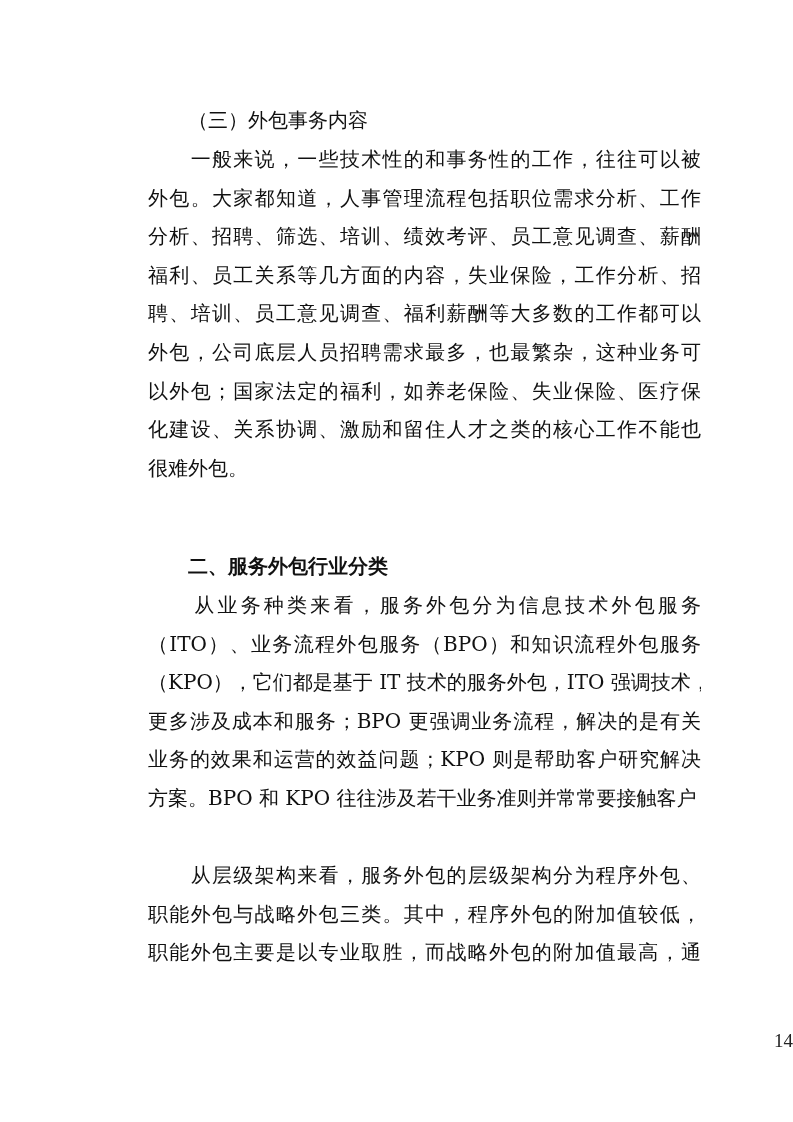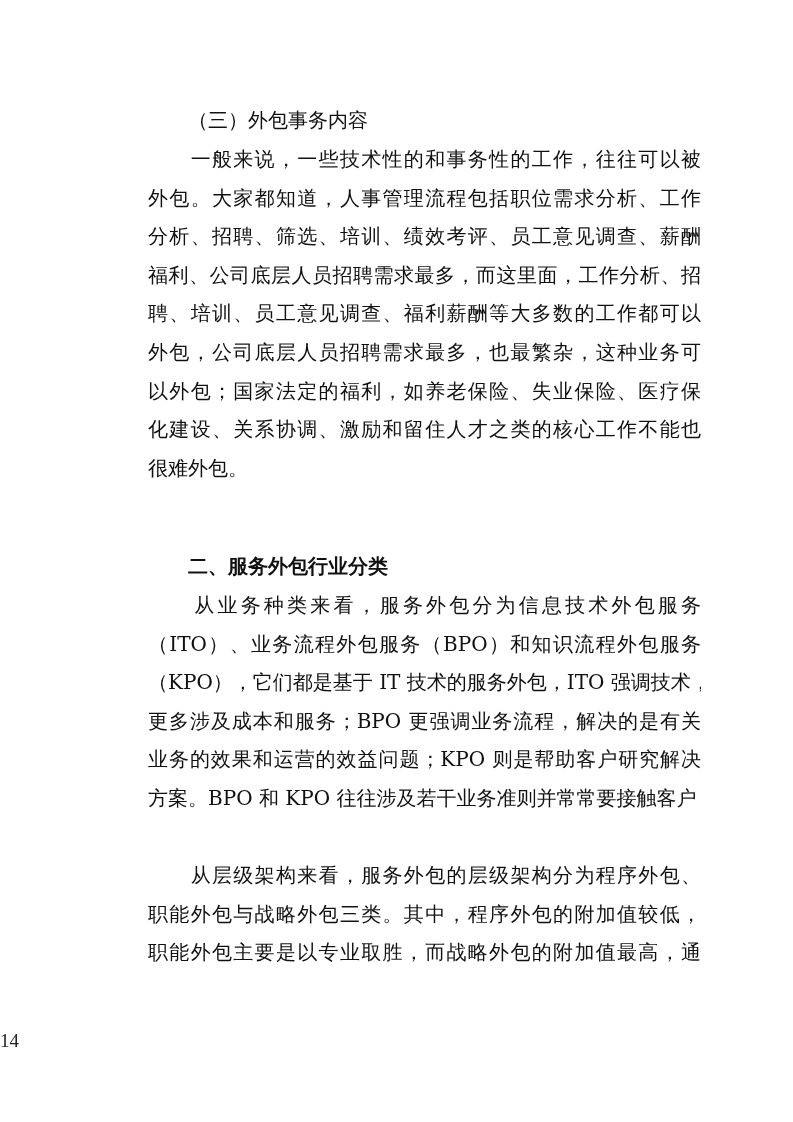--- a/index.html
+++ b/index.html
@@ -39,40 +39,40 @@
     overflow: hidden;
   }
   .line.last {
     text-align-last: left;
   }
   .page-number {
     position: absolute;
     left: 0;
     width: 793px;
     top: 1030px;
-    text-align: left;
+    text-align: right;
     font-size: 19px;
     font-family: "Liberation Serif", "DejaVu Serif", serif;
     color: #222;
   }
 </style>
 </head>
 <body>
 
 <div class="page">
 
   <div class="text-block" style="top:101px;">
     <div class="line last">　　（三）外包事务内容</div>
   </div>
 
   <div class="text-block" style="top:140px;">
     <div class="line">　　一般来说，一些技术性的和事务性的工作，往往可以被</div>
     <div class="line">外包。大家都知道，人事管理流程包括职位需求分析、工作</div>
     <div class="line">分析、招聘、筛选、培训、绩效考评、员工意见调查、薪酬</div>
-    <div class="line">福利、公司底层人员招聘需求最多，而这里面，工作分析、招</div>
+    <div class="line">福利、员工关系等几方面的内容，失业保险，工作分析、招</div>
     <div class="line">聘、培训、员工意见调查、福利薪酬等大多数的工作都可以</div>
     <div class="line">外包，公司底层人员招聘需求最多，也最繁杂，这种业务可</div>
     <div class="line">以外包；国家法定的福利，如养老保险、失业保险、医疗保</div>
     <div class="line">化建设、关系协调、激励和留住人才之类的核心工作不能也</div>
     <div class="line last">很难外包。</div>
   </div>
 
   <div class="text-block" style="top:547px;font-weight:bold;">
     <div class="line last">　　二、服务外包行业分类</div>
   </div>

